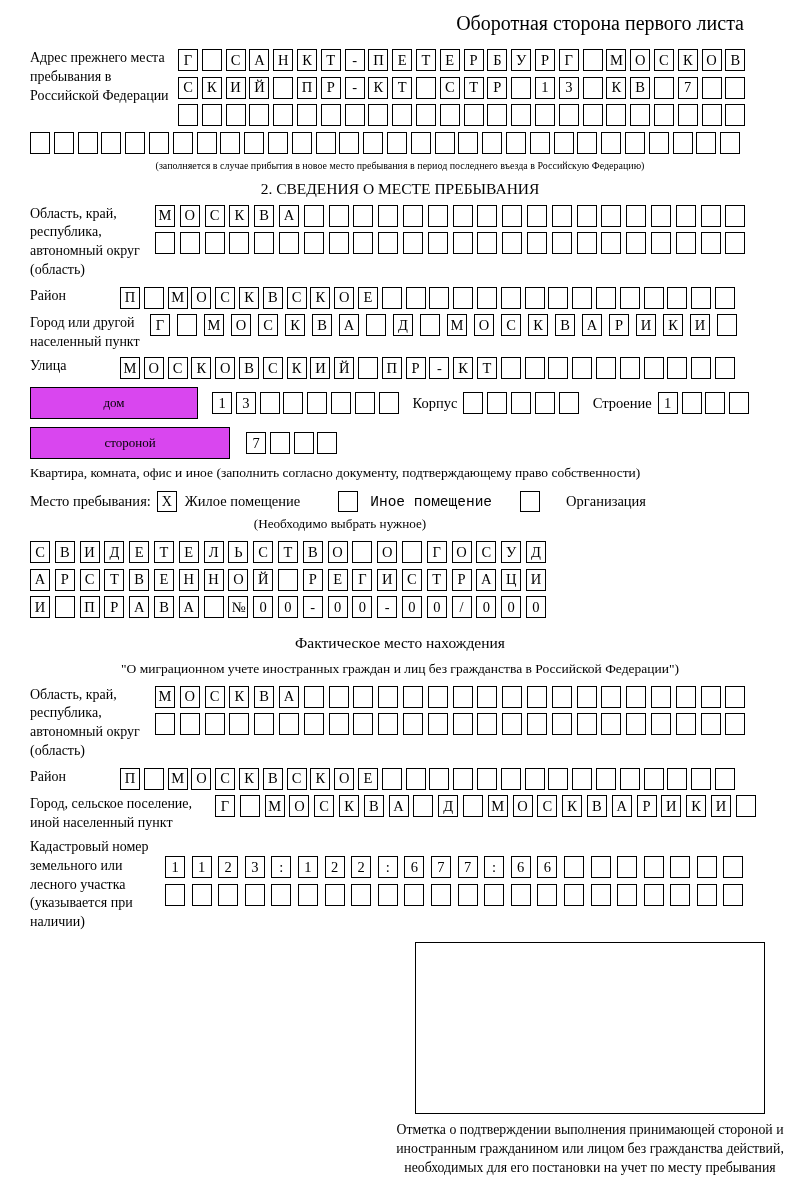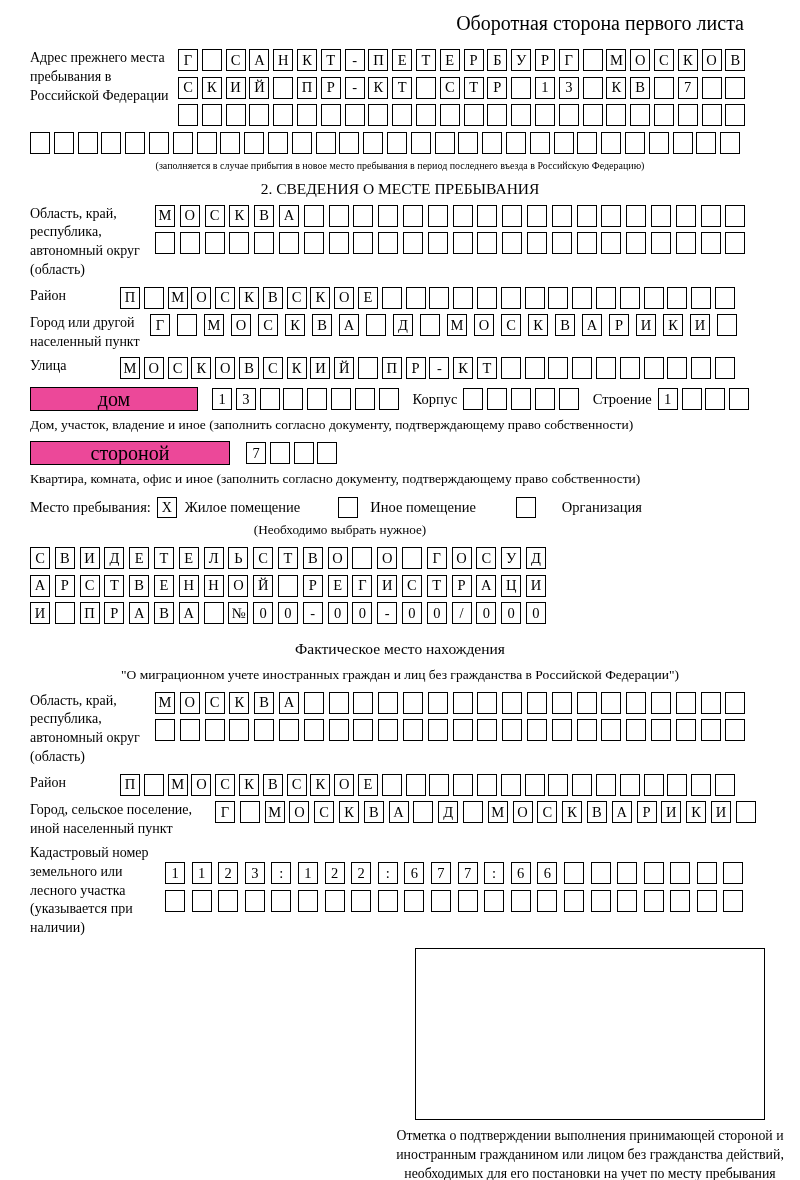--- a/index.html
+++ b/index.html
@@ -28,22 +28,22 @@
   .w215{flex:0 0 215px;}
   .w185{flex:0 0 185px;}
   .w135{flex:0 0 135px;}
   .center-note{text-align:center;font-size:10px;margin-top:6px;}
   .section-title{text-align:center;font-weight:normal;font-size:15.5px;margin:9px 0 7px 0;}
   .mt5{margin-top:5.5px;}
   .mt7{margin-top:7px;}
   .mt9{margin-top:9px;}
   .house-row{display:flex;align-items:center;margin-top:8px;}
   .field-box{
-    border:1.6px solid #000;height:24px;box-sizing:border-box;
-    display:flex;align-items:center;justify-content:center;font-size:20px;background:#ec4899;
+    border:1.6px solid #000;height:32px;box-sizing:border-box;
+    display:flex;align-items:center;justify-content:center;font-size:13px;background:#d946ef;
   }
   .dom-box{width:168px;margin-right:14px;}
   .kv-box{width:200px;margin-right:16px;}
   .inline-lbl{font-size:14.5px;margin:0 6px 0 14px;}
   .caption{font-size:13.5px;margin-top:6px;}
   .stay-row{display:flex;align-items:center;margin-top:10px;font-size:14.5px;}
   .checkbox{
     width:20px;height:21px;border:1.6px solid #000;box-sizing:border-box;
     display:flex;align-items:center;justify-content:center;font-size:14px;background:#fff;
     flex:0 0 auto;
@@ -356,39 +356,38 @@
         <span class="cell"></span>
       </div>
     <span class="inline-lbl">Строение</span>
     <div class="cells">
         <span class="cell">1</span>
         <span class="cell"></span>
         <span class="cell"></span>
         <span class="cell"></span>
       </div>
   </div>
-  <div class="caption">Дом, участок, владение и иное (заполнить согласно документу, подтверждающему право собственности)</div>
 
   <div class="house-row">
     <div class="field-box kv-box">стороной</div>
     <div class="cells">
         <span class="cell">7</span>
         <span class="cell"></span>
         <span class="cell"></span>
         <span class="cell"></span>
       </div>
   </div>
   <div class="caption">Квартира, комната, офис и иное (заполнить согласно документу, подтверждающему право собственности)</div>
 
   <div class="stay-row">
     <span style="margin-right:6px;">Место пребывания:</span>
     <span class="checkbox">X</span>
     <span style="margin:0 38px 0 8px;">Жилое помещение</span>
     <span class="checkbox"></span>
-    <span style="margin:0 40px 0 12px;">Иное помещение</span>
+    <span style="margin:0 28px 0 12px;font-family:Liberation Mono, monospace;">Иное помещение</span>
     <span class="checkbox"></span>
     <span style="margin-left:26px;">Организация</span>
   </div>
   <div class="stay-note">(Необходимо выбрать нужное)</div>
 
   <div class="group mt9">
     <div class="rowstack">
       <div class="cells g48">
           <span class="cell">С</span>
           <span class="cell">В</span>

